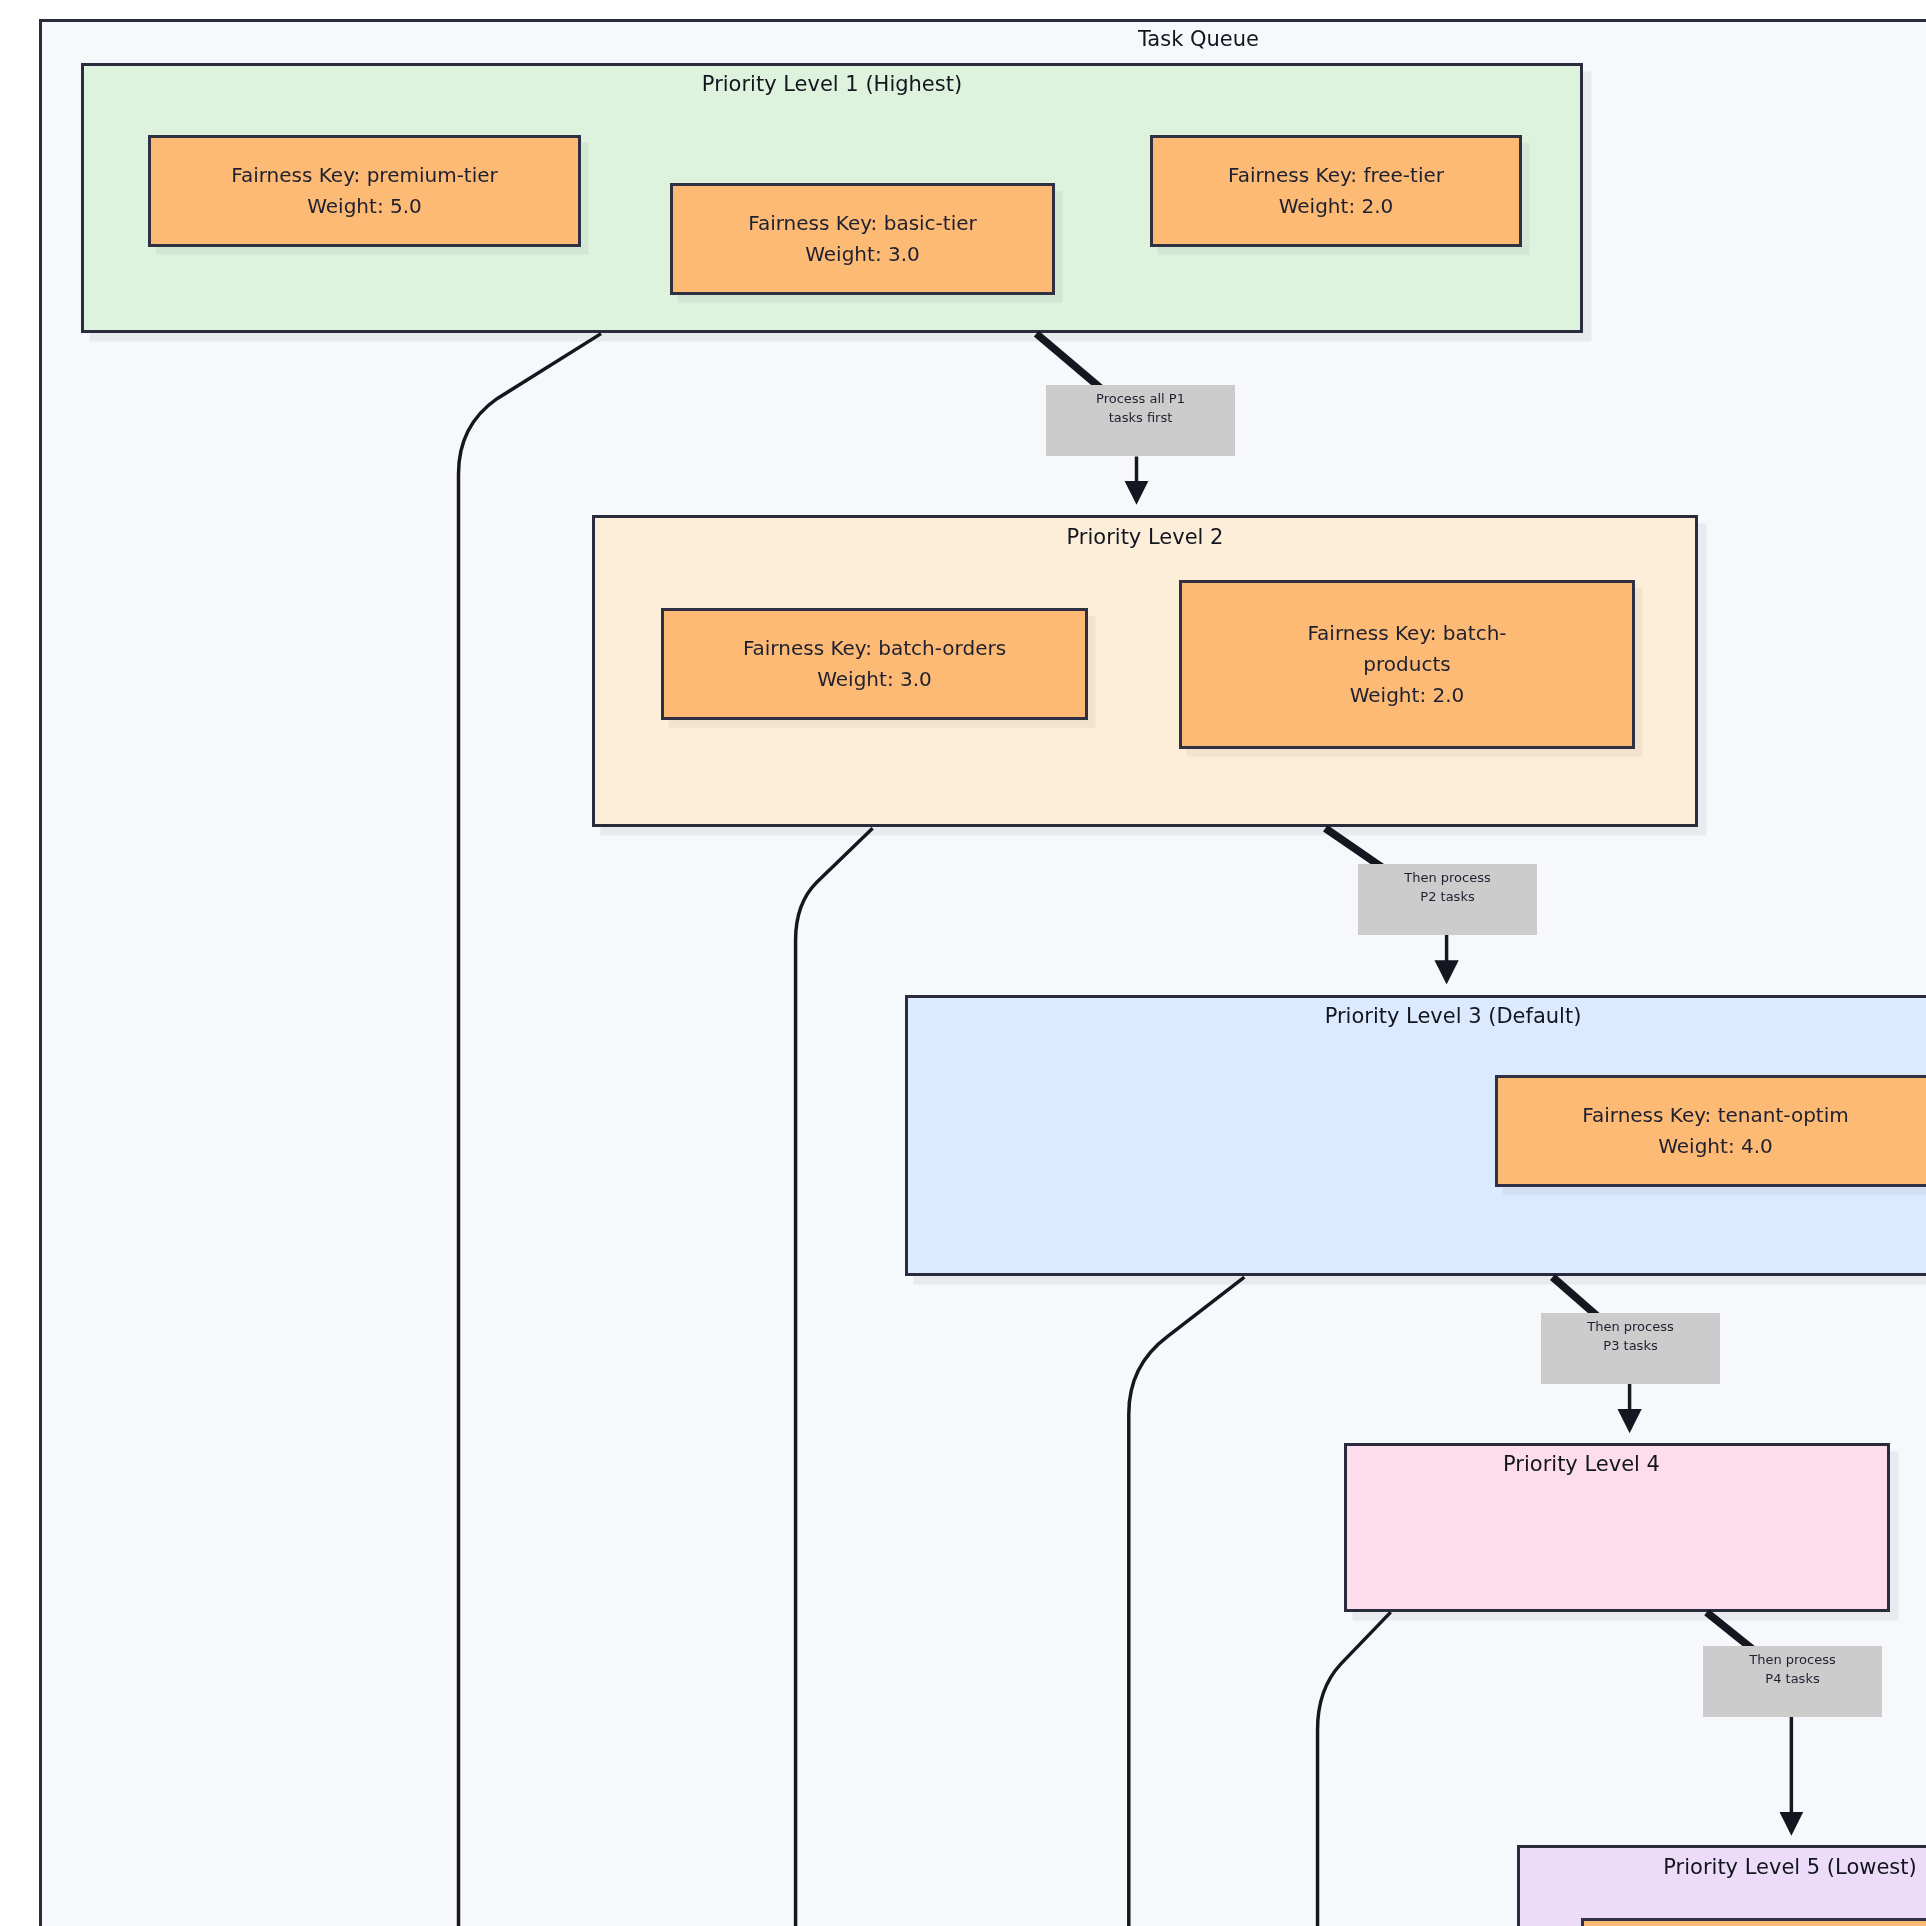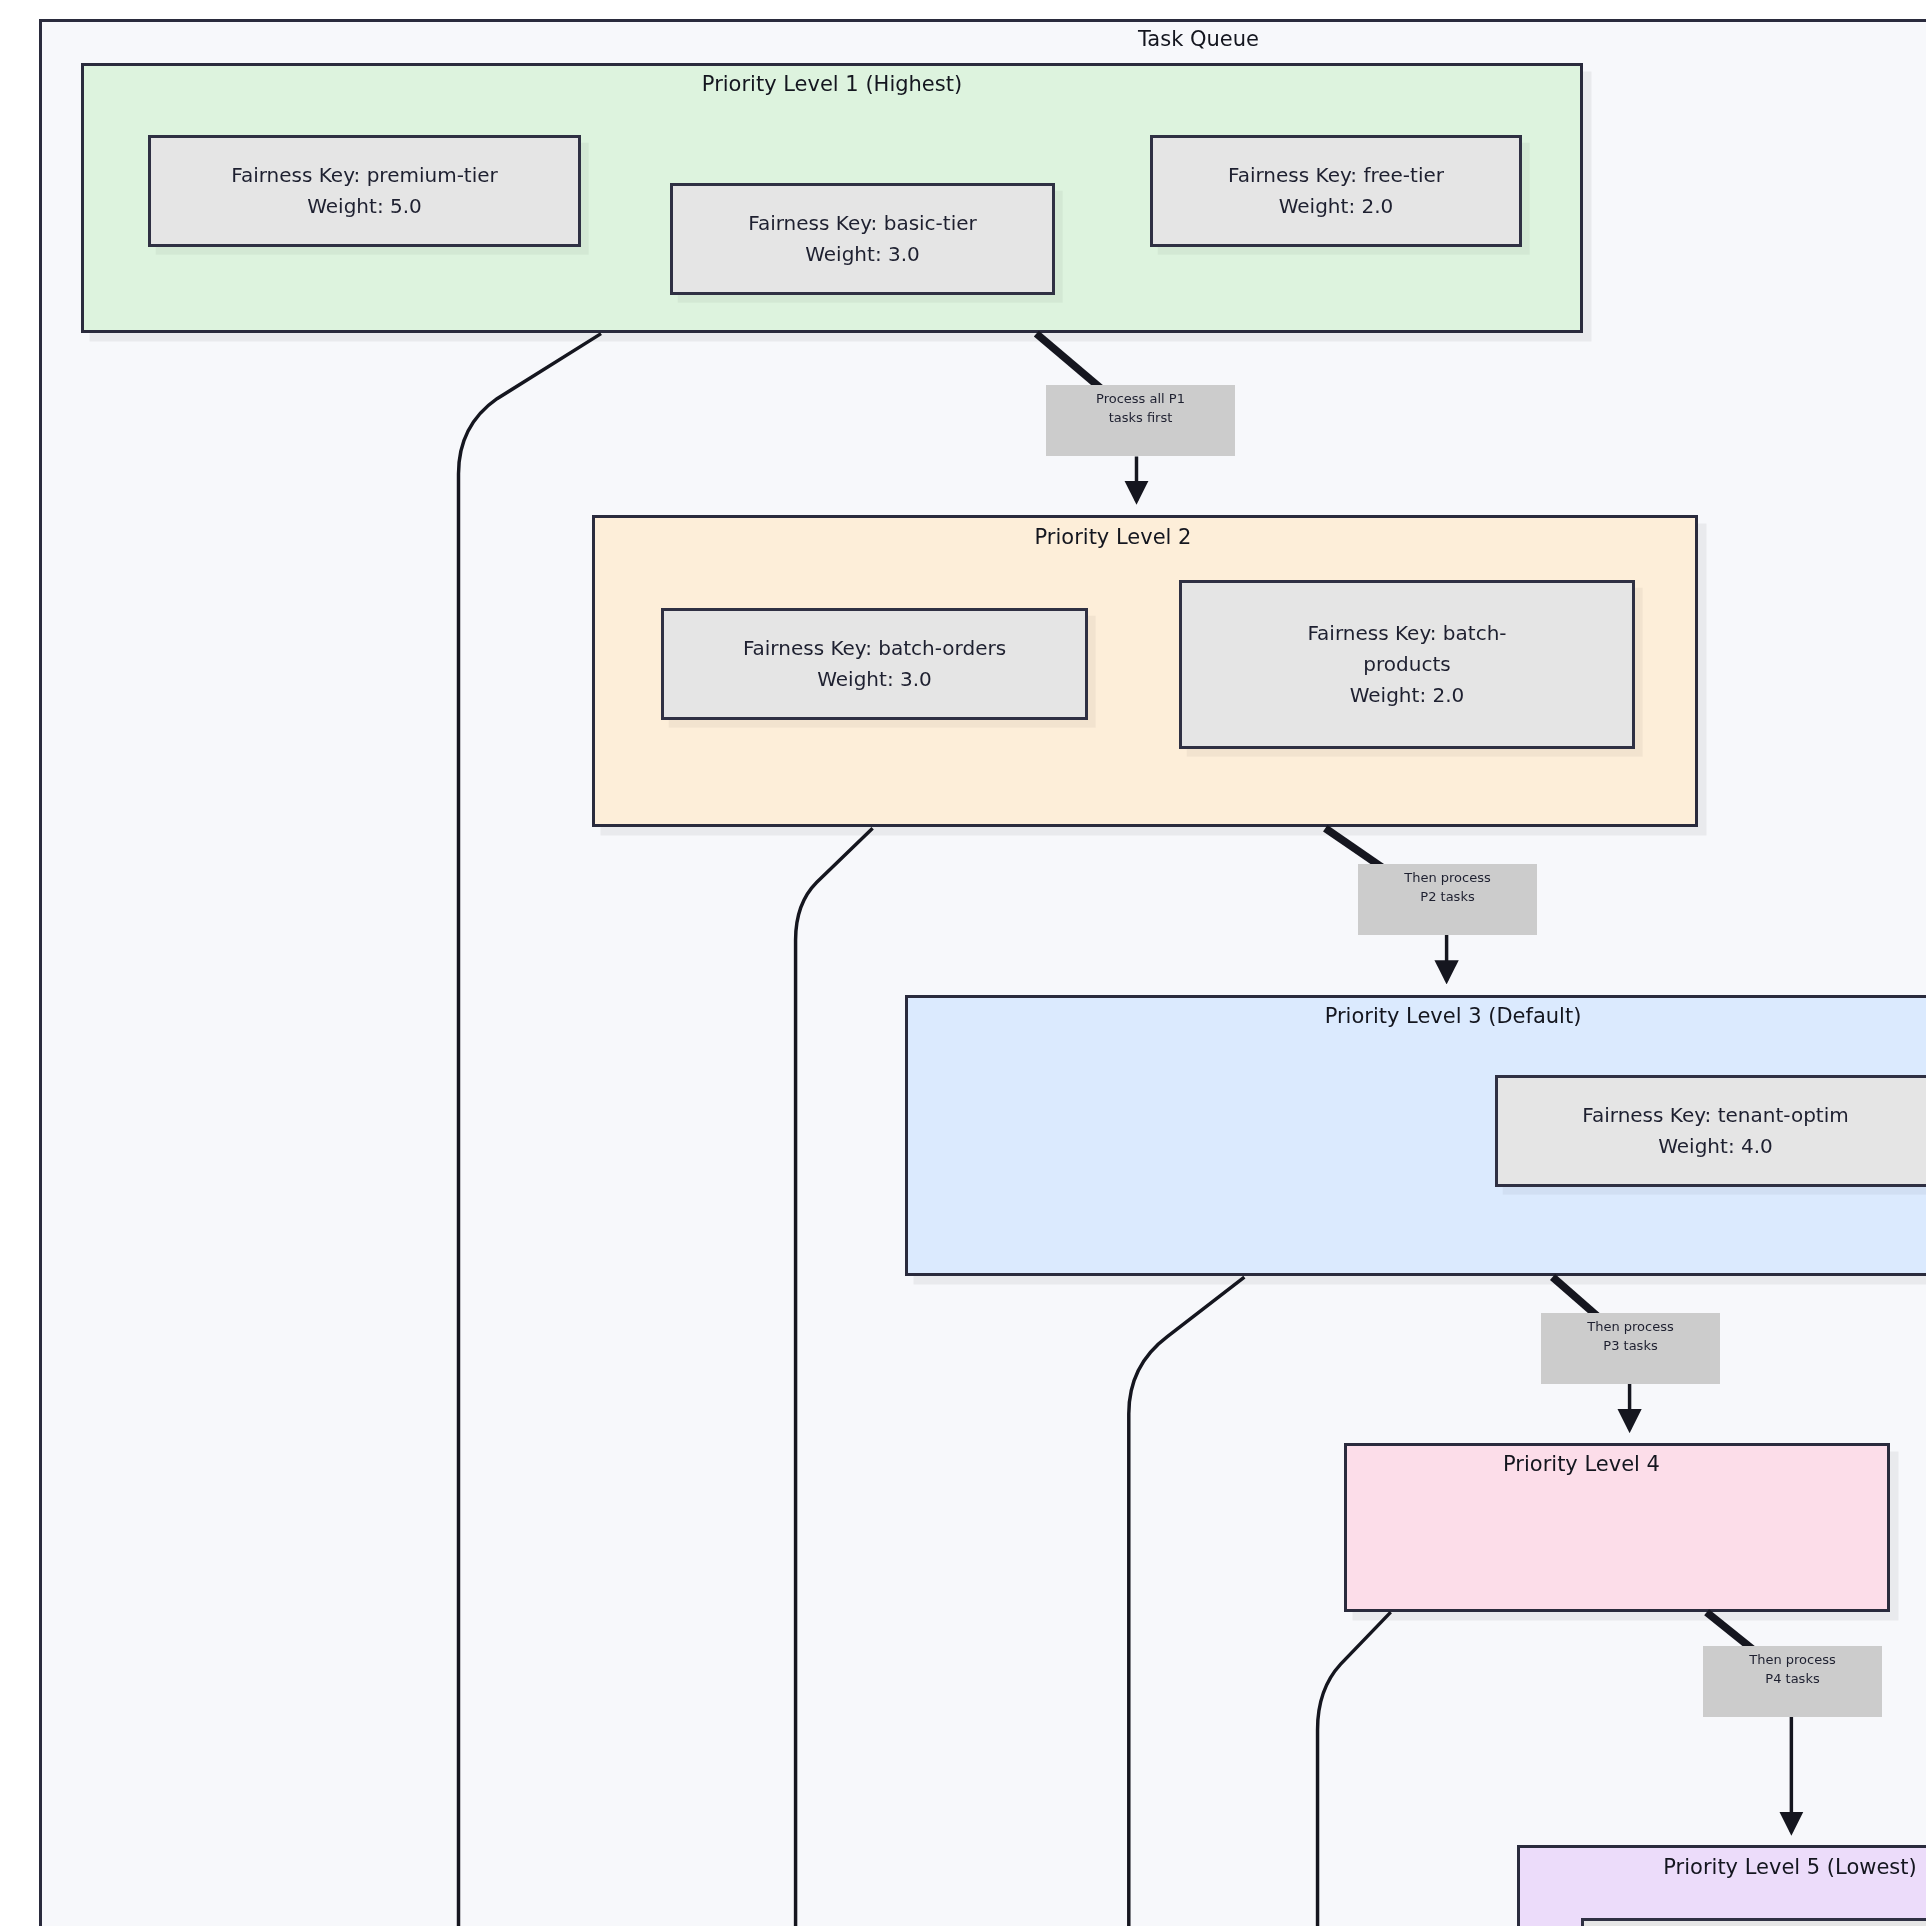--- a/index.html
+++ b/index.html
@@ -42,21 +42,21 @@
     right: 0;
     text-align: center;
     color: #14161f;
     font-size: 21px;
     line-height: 1.15;
     white-space: nowrap;
   }
   .leaf {
     position: absolute;
     box-sizing: border-box;
-    background: #e5e5e5;
+    background: #fdba74;
     border: 3.9px solid #2f3043;
     box-shadow: 7.7px 7.7px 0 0 rgba(0,0,0,0.045);
     display: flex;
     flex-direction: column;
     align-items: center;
     justify-content: center;
     color: #1e2030;
     font-size: 20px;
     line-height: 1.55;
     text-align: left;
@@ -108,21 +108,21 @@
   </div>
 
   <div class="leaf" style="left:1150px; top:135px; width:372px; height:112px;">
     <span class="node-lines">
       <span>Fairness Key: free-tier</span>
       <span>Weight: 2.0</span>
     </span>
   </div>
 
   <div class="box" style="left:592px; top:515px; width:1106px; height:312px; background:#fdeed9;"></div>
-  <div class="cluster-title" style="left:560px; width:1106px; top:525px;">Priority Level 2</div>
+  <div class="cluster-title" style="left:592px; width:1106px; top:525px;">Priority Level 2</div>
 
   <div class="leaf" style="left:661px; top:608px; width:427px; height:112px;">
     <span class="node-lines">
       <span>Fairness Key: batch-orders</span>
       <span>Weight: 3.0</span>
     </span>
   </div>
 
   <div class="leaf" style="left:1179px; top:580px; width:456px; height:169px;">
     <span class="node-lines">

